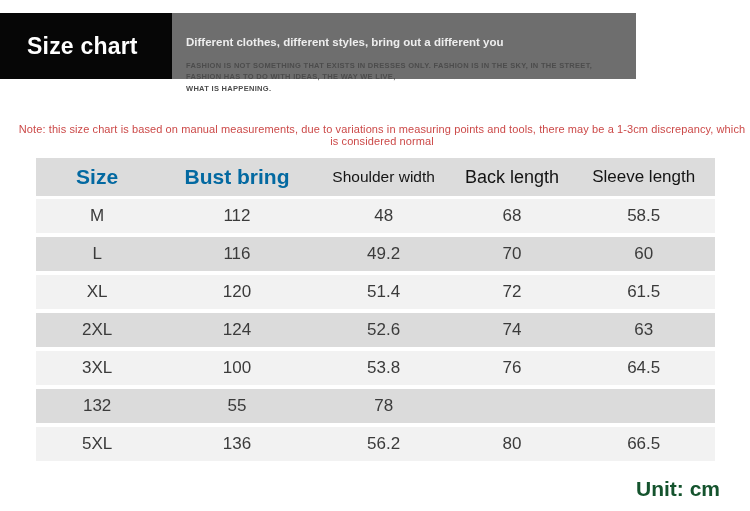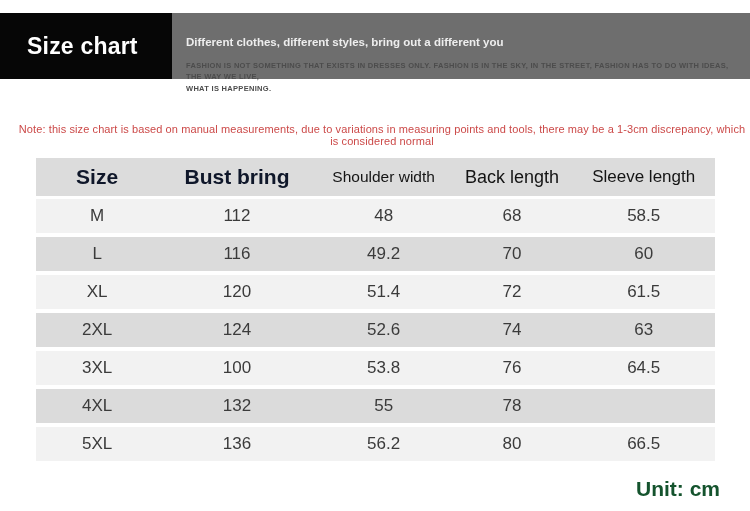--- a/index.html
+++ b/index.html
@@ -1,41 +1,41 @@
 <!DOCTYPE html>
 <html><head>
 <meta charset="utf-8">
 <style>
   * { margin:0; padding:0; box-sizing:border-box; }
   html,body { width:750px; height:511px; background:#ffffff;
     font-family:"Liberation Sans", sans-serif; overflow:hidden; }
   .page { position:relative; width:750px; height:511px; background:#ffffff; }
 
   
-  .band { position:absolute; top:13px; left:0; width:750px; height:66px; display:flex; }
+  .band { position:absolute; top:13px; left:0; width:636px; height:66px; display:flex; }
   .band-black { width:172px; height:100%; background:#060606; color:#ffffff;
     display:flex; align-items:center; padding-left:27px;
     font-size:23px; font-weight:700; letter-spacing:0.2px; }
   .band-gray { flex:1; height:100%; background:#6e6e6e; padding:23px 16px 0 14px; }
   .banner-title { color:#eeeeee; font-size:11.5px; font-weight:700; margin-bottom:12px; }
   .banner-sub { color:#4c4c4c; font-size:7.5px; font-weight:700; line-height:1.5;
     letter-spacing:0.3px; }
 
   
   .note { position:absolute; top:123px; left:0; width:750px; text-align:center;
     padding-left:14px; color:#cc4948; font-size:11px; letter-spacing:0.1px; }
 
   
   .size-table { position:absolute; top:158px; left:36px; width:679px; }
   .trow { display:grid; grid-template-columns:18% 23.2% 20% 17.8% 21%;
     align-items:center; text-align:center; margin-bottom:4px; }
   .trow.header { height:38px; background:#dcdcdc; margin-bottom:3px; }
   .trow.r-light { height:34px; background:#f2f2f2; }
   .trow.r-dark  { height:34px; background:#dbdbdb; }
-  .th-muted { font-size:21px; font-weight:700; color:#0f172a; }
+  .th-muted { font-size:21px; font-weight:700; color:#0369a1; }
   .th-dark  { font-weight:400; color:#141414; }
   .th-sm { font-size:15.5px; }
   .th-lg { font-size:18px; }
   .th-md { font-size:17px; }
   .td { font-size:17px; color:#3b3b3b; }
 
   
   .unit { position:absolute; top:477px; right:30px; font-size:21px; font-weight:700;
     color:#14532d; }
 </style>
@@ -95,21 +95,20 @@
       <span class="td">63</span>
     </div>
     <div class="trow r-light">
       <span class="td">3XL</span>
       <span class="td">100</span>
       <span class="td">53.8</span>
       <span class="td">76</span>
       <span class="td">64.5</span>
     </div>
     <div class="trow r-dark">
-      <span class="td">4XL</span>
       <span class="td">132</span>
       <span class="td">55</span>
       <span class="td">78</span>
     </div>
     <div class="trow r-light">
       <span class="td">5XL</span>
       <span class="td">136</span>
       <span class="td">56.2</span>
       <span class="td">80</span>
       <span class="td">66.5</span>

